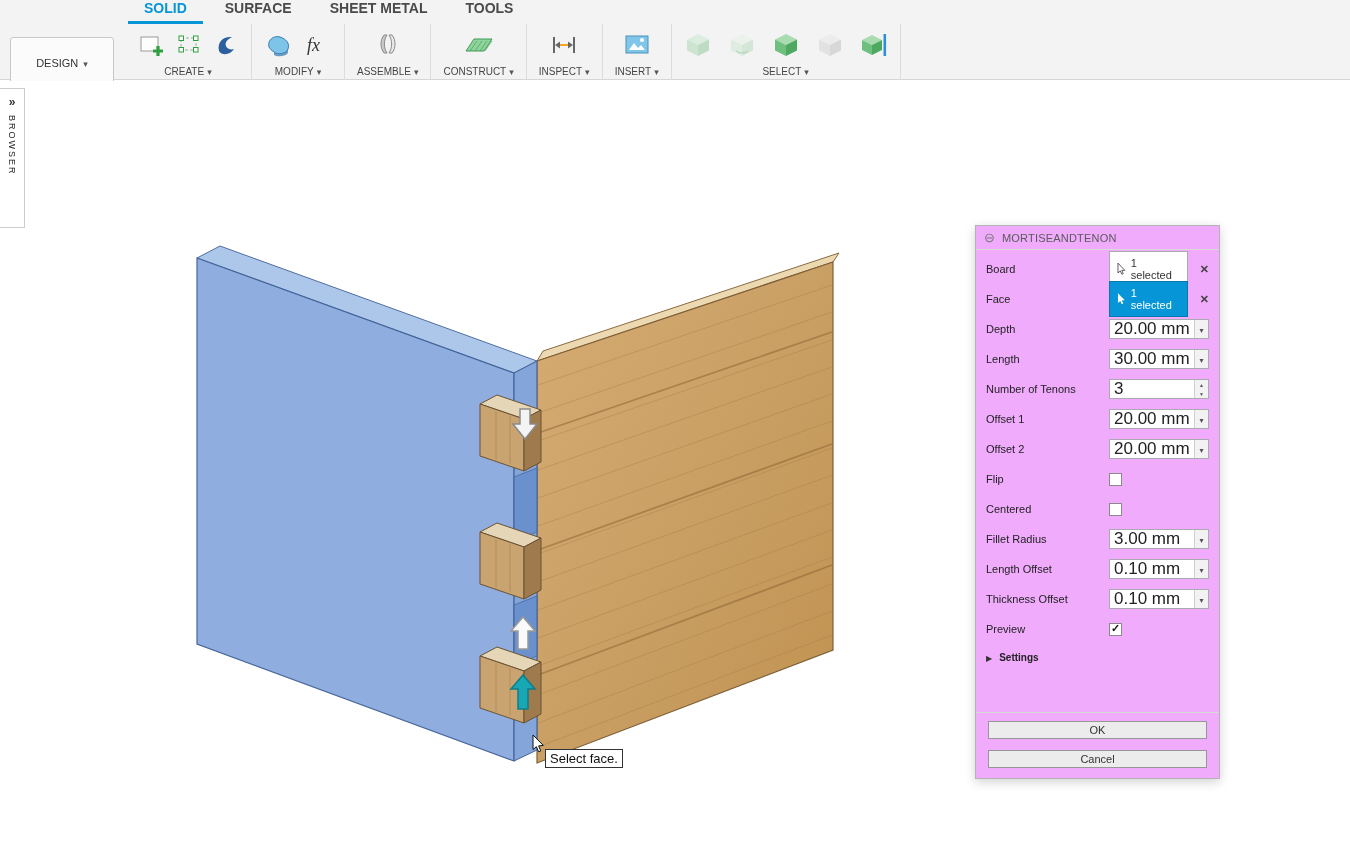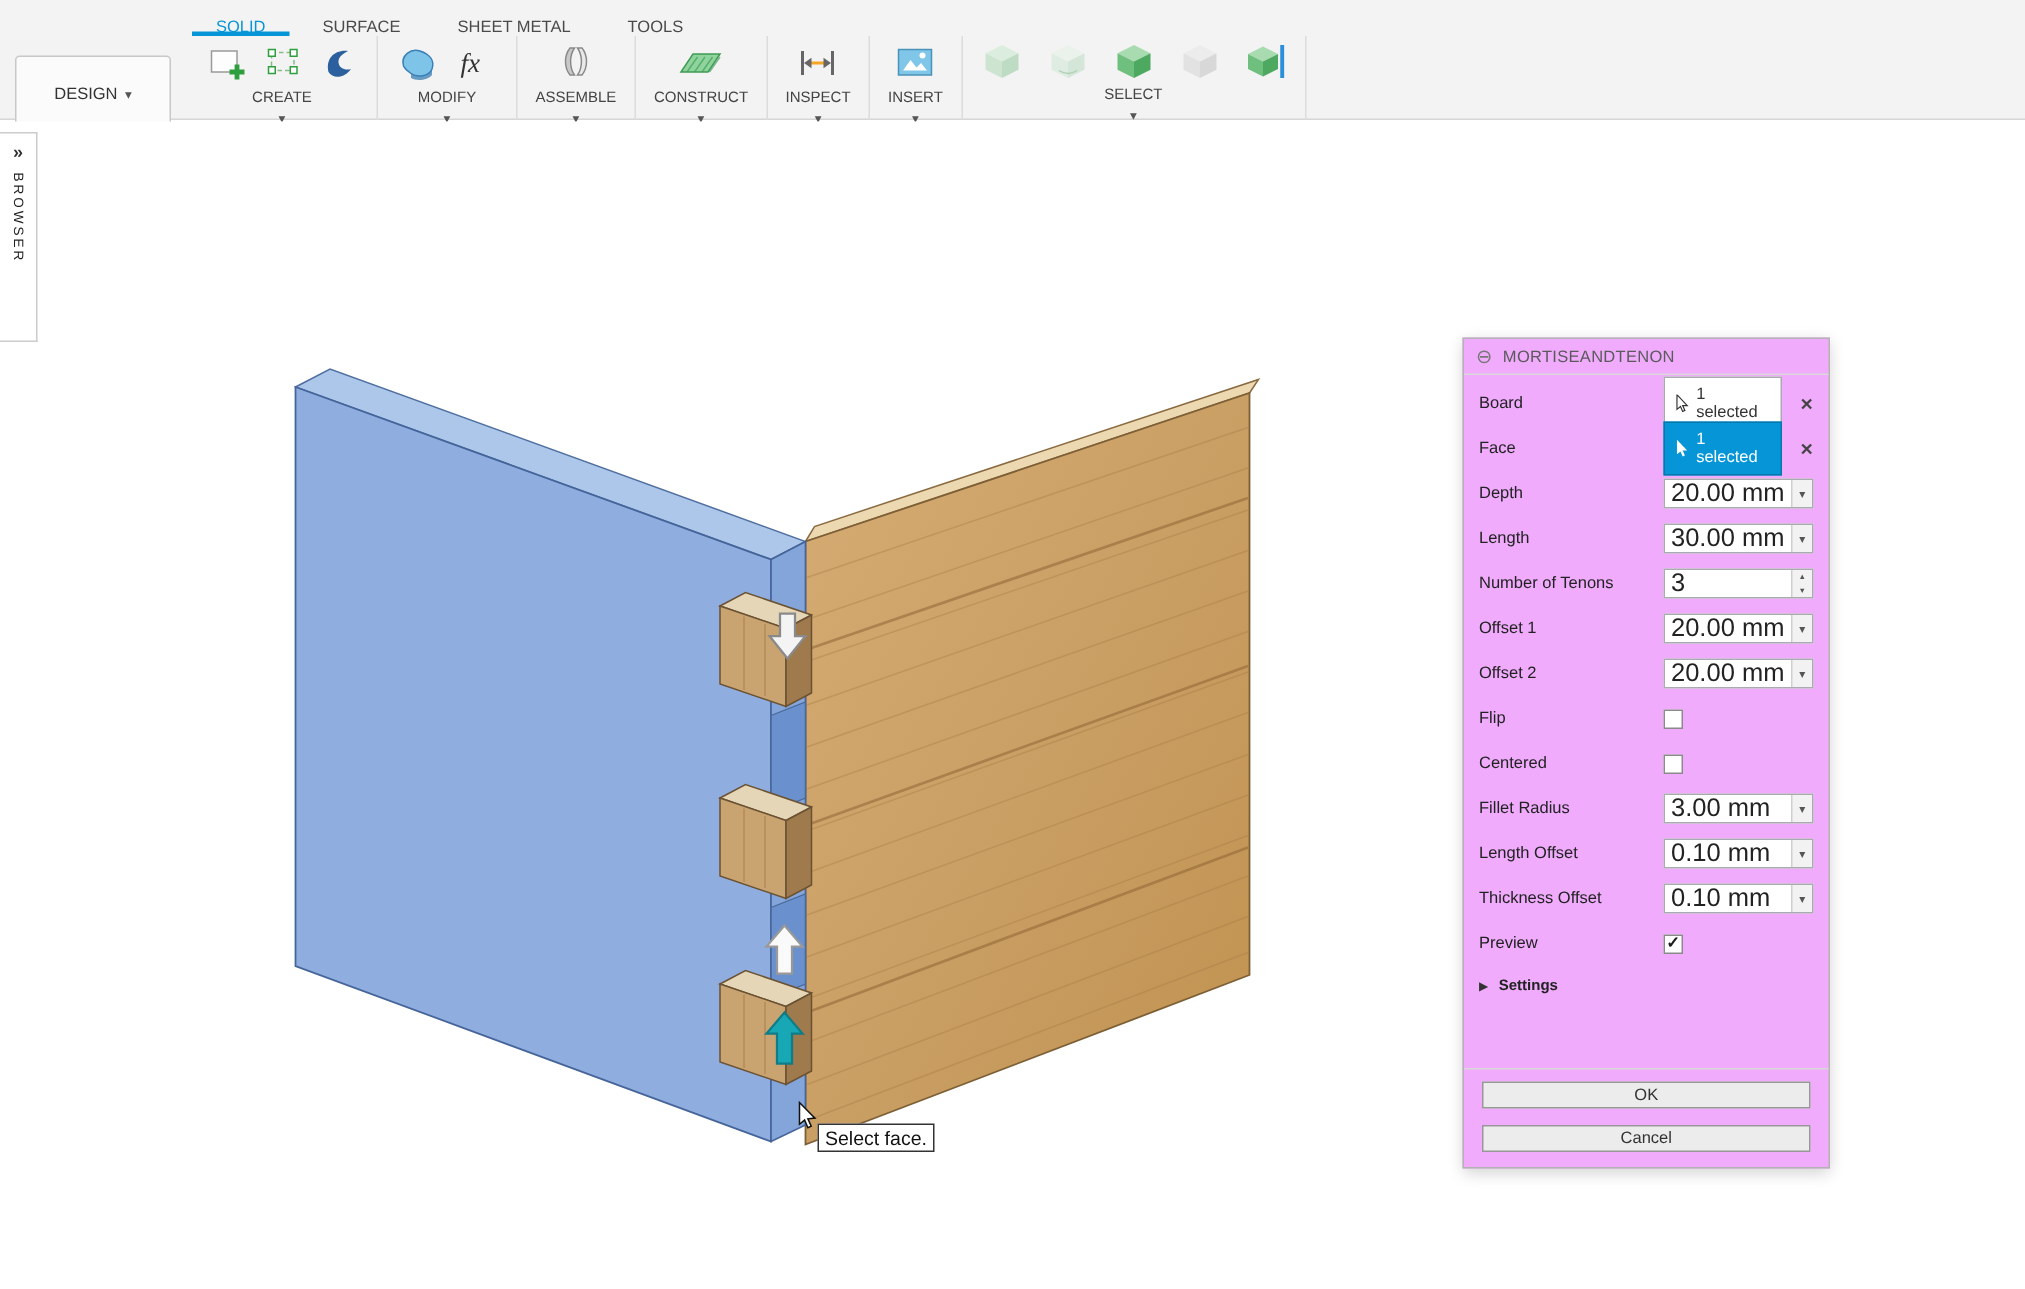--- a/index.html
+++ b/index.html
@@ -8,29 +8,29 @@
 
   
   .toolbar { position:absolute; left:0; top:0; width:1350px; height:80px;
     background:#f4f3f3; border-bottom:1px solid #d6d6d6; }
   .design-btn { position:absolute; left:10px; top:14px; width:104px; height:52px;
     background:#fbfbfb; border:1px solid #c8c8c8; border-radius:3px;
     display:flex; align-items:center; justify-content:center; gap:5px;
     font-size:11px; color:#333; cursor:default;margin-top:23px; }
   .caret::before { content:"▾"; font-size:9px; color:#555; }
   .tabs { position:absolute; left:125px; top:0; height:24px; display:flex; }
-  .tab { padding:0 19px; display:flex; align-items:flex-end; font-size:11px; color:#4a4a4a; position:relative; }
+  .tab { padding:0 19px; display:flex; align-items:flex-start; font-size:14px; color:#4a4a4a; position:relative;font-weight:bold; }
   .tab.active { color:#0696d7; }
   .tab.active::after { content:""; position:absolute; left:3px; right:3px; bottom:0; height:3px; background:#0696d7; }
   .groups { position:absolute; left:125px; top:24px; height:56px; display:flex; }
   .group { display:flex; flex-direction:column; align-items:center; padding:3px 12px 0; border-right:1px solid #dcdcdc; }
   .group-icons { display:flex; align-items:center; gap:8px; height:36px; }
   .group.wide .group-icons { gap:16px; }
   .icon-btn { display:flex; align-items:center; justify-content:center; }
-  .group-label { margin-top:3px; font-size:10px; color:#444; display:flex; align-items:center; gap:3px;flex-direction:column; }
+  .group-label { margin-top:3px; font-size:10px; color:#444; display:flex; align-items:center; gap:3px; }
 
   
   .viewport { position:absolute; left:0; top:81px; width:1350px; height:778px; background:#fff; }
   .scene { position:absolute; left:0; top:0; }
 
   .browser-collapsed { position:absolute; left:0; top:7px; width:25px; height:140px;
     background:#fff; border:1px solid #ccc; border-left:none;
     display:flex; flex-direction:column; align-items:center; padding-top:3px; }
   .expand-glyph::before { content:"»"; font-size:12px; color:#333; font-weight:bold; }
   .browser-label { writing-mode:vertical-rl; font-size:9px; letter-spacing:2px; color:#222; margin-top:5px; }

